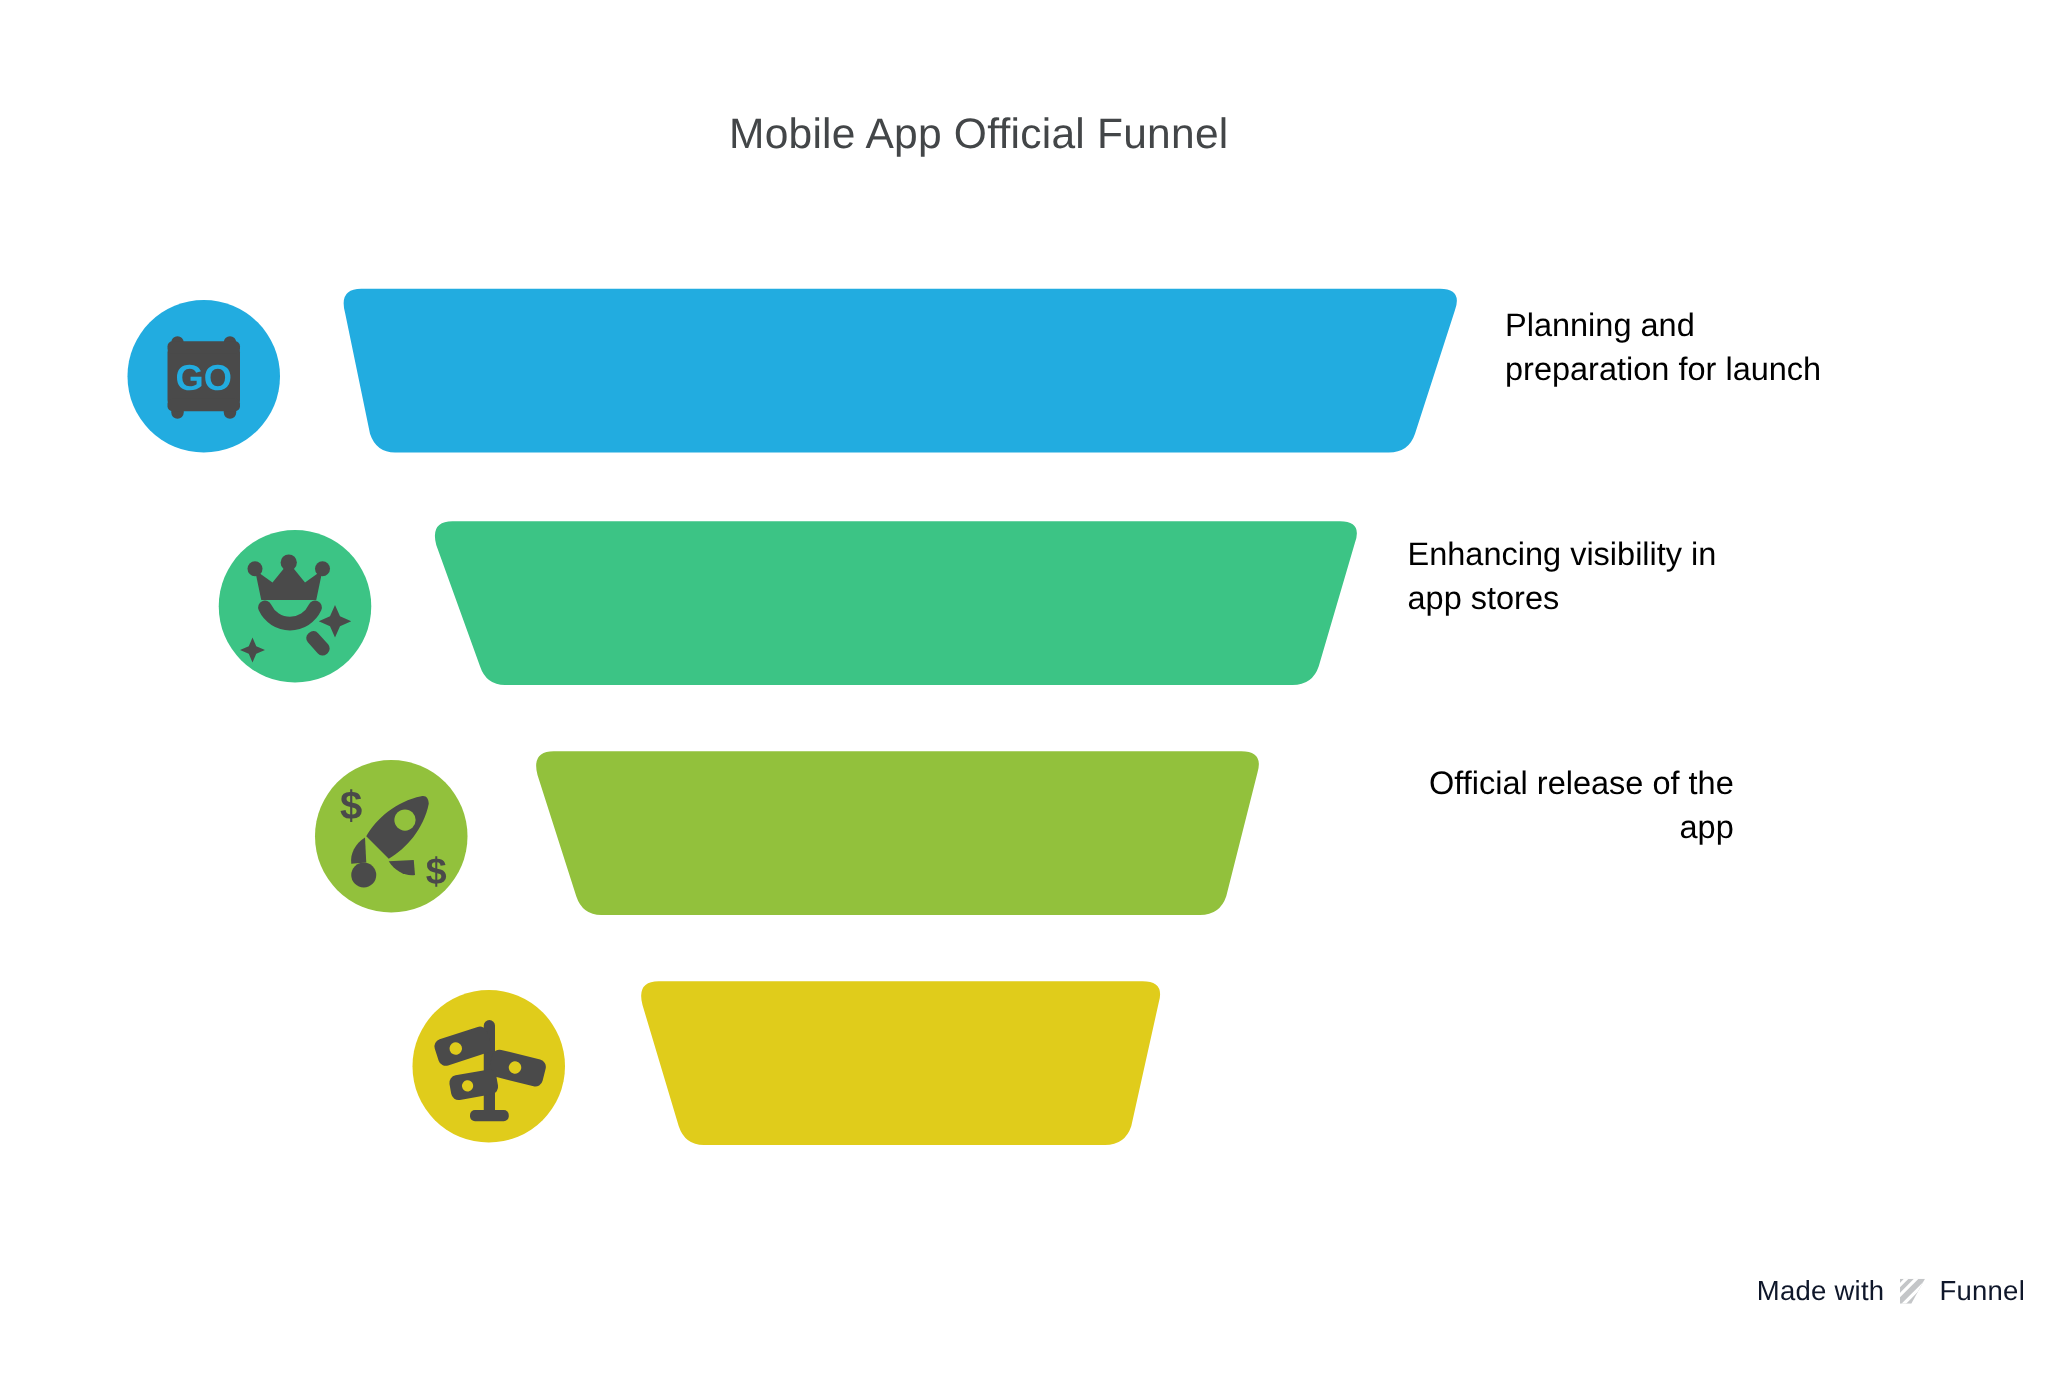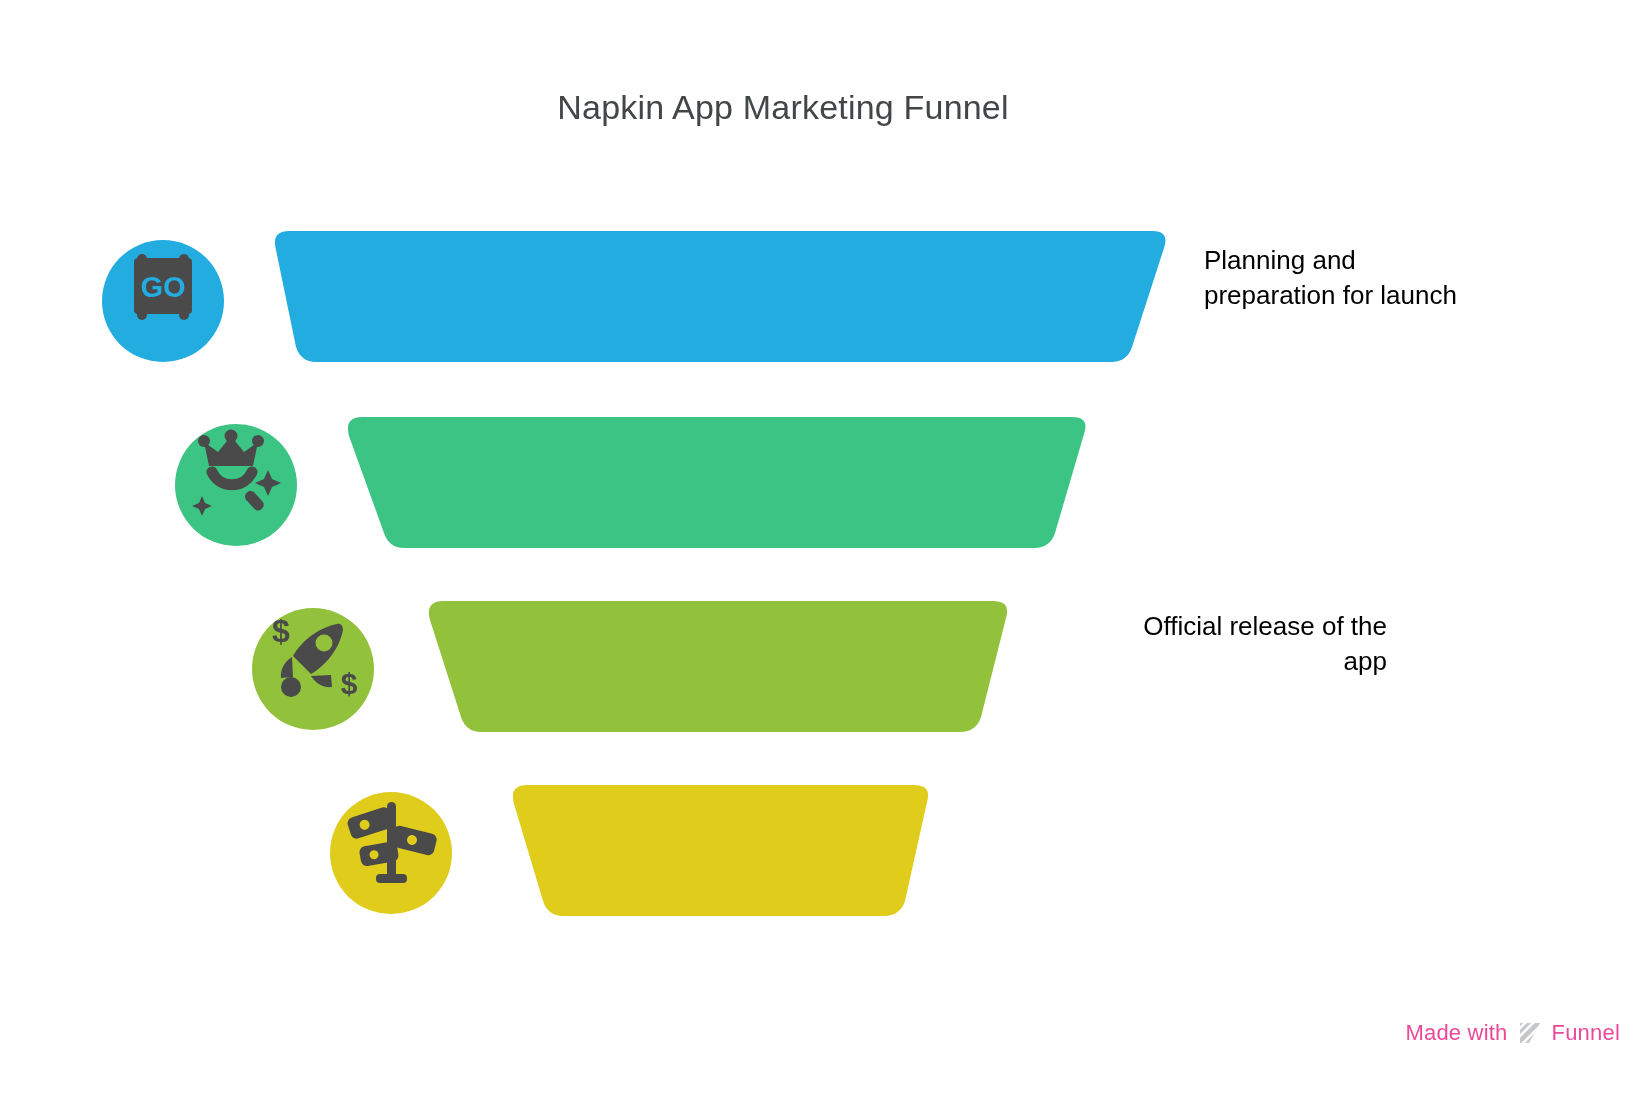--- a/index.html
+++ b/index.html
@@ -33,54 +33,55 @@
   .funnel-svg {
     position: absolute;
     left: 0; top: 0;
     width: 1642px;
     height: 1104px;
   }
   .stage-icon {
     position: absolute;
     border-radius: 50%;
     display: flex;
+    align-items: center;
     justify-content: center;
   }
   .stage-icon svg { display: block; }
 
   .stage-label {
     position: absolute;
     font-size: 26px;
     line-height: 35px;
     color: #000000;
     font-weight: 400;
     white-space: pre-line;
   }
 
   #watermark {
     position: absolute;
     right: 22px;
     bottom: 58px;
     display: flex;
     align-items: center;
     gap: 9px;
-    color: #ec4899;
+    color: #0f172a;
     font-size: 22px;
     letter-spacing: 0.2px;
     text-align: right;
   }
   #watermark .wm-logo { display: block; }
 </style>
 </head>
 <body>
 
 <div id="canvas">
 
   <div id="chart-title">
-    <span>Napkin App Marketing Funnel</span>
+    <span>Mobile App Official Funnel</span>
   </div>
 
   <svg class="funnel-svg" viewBox="0 0 1642 1104" xmlns="http://www.w3.org/2000/svg">
 
     <path fill="#22ace0" d="M 289 231 L 1152 231 Q 1170 231 1164 248 L 1132 347 Q 1127 362 1111 362 L 316 362 Q 301 362 296 347 L 276 250 Q 271 231 289 231 Z"></path>
 
     <path fill="#3cc485" d="M 362 417 L 1072 417 Q 1090 417 1084 434 L 1055 533 Q 1050 548 1034 548 L 404 548 Q 389 548 384 533 L 349 436 Q 344 417 362 417 Z"></path>
 
     <path fill="#92c13c" d="M 443 601 L 993 601 Q 1011 601 1006 618 L 981 717 Q 976 732 960 732 L 481 732 Q 466 732 461 717 L 430 620 Q 425 601 443 601 Z"></path>
 
@@ -158,20 +159,22 @@
       <g transform="rotate(-10 34 62)">
         <rect x="16" y="52" width="38" height="20" rx="6" fill="#4a4a4a"></rect>
         <circle cx="30" cy="62" r="4.5" fill="#e0cc1b"></circle>
       </g>
     </svg>
   </div>
 
   <div class="stage-label" style="left:1204px; top:243px; width:330px;">Planning and
 preparation for launch</div>
 
+  <div class="stage-label" style="left:1126px; top:426px; width:340px;">Enhancing visibility in
+app stores</div>
 
   <div class="stage-label" style="left:1047px; top:609px; width:340px;text-align:right;">Official release of the
 app</div>
 
 
   <div id="watermark">
     <span>Made with</span>
     <svg class="wm-logo" width="26" height="24" viewBox="0 0 26 24">
       <defs>
         <clipPath id="wmclip">

